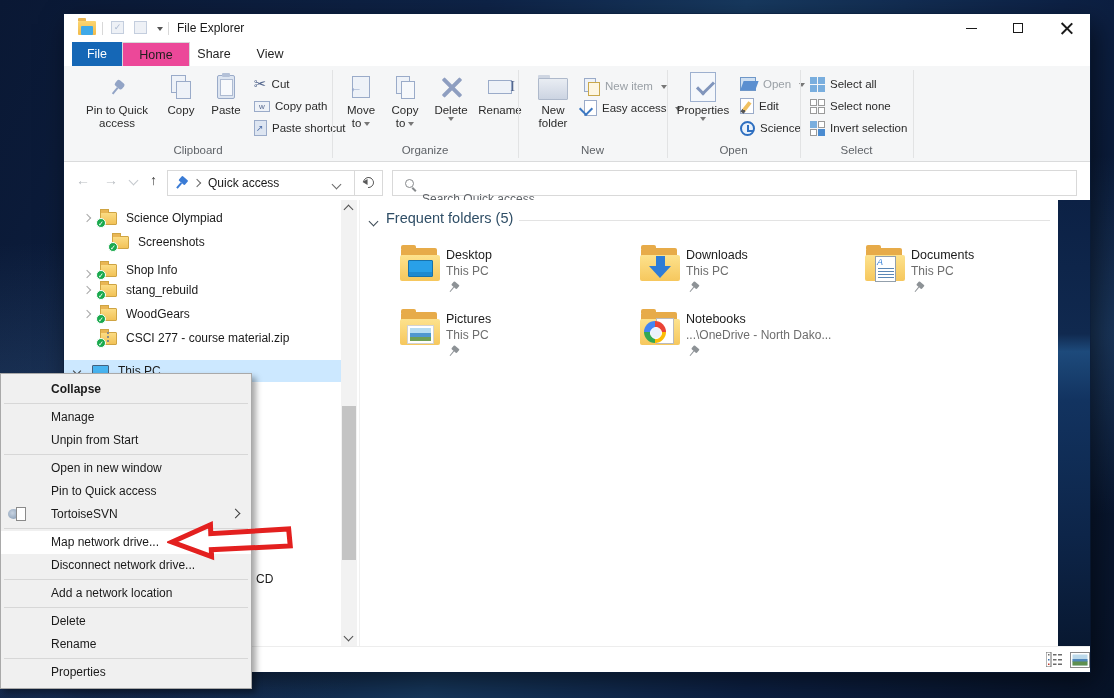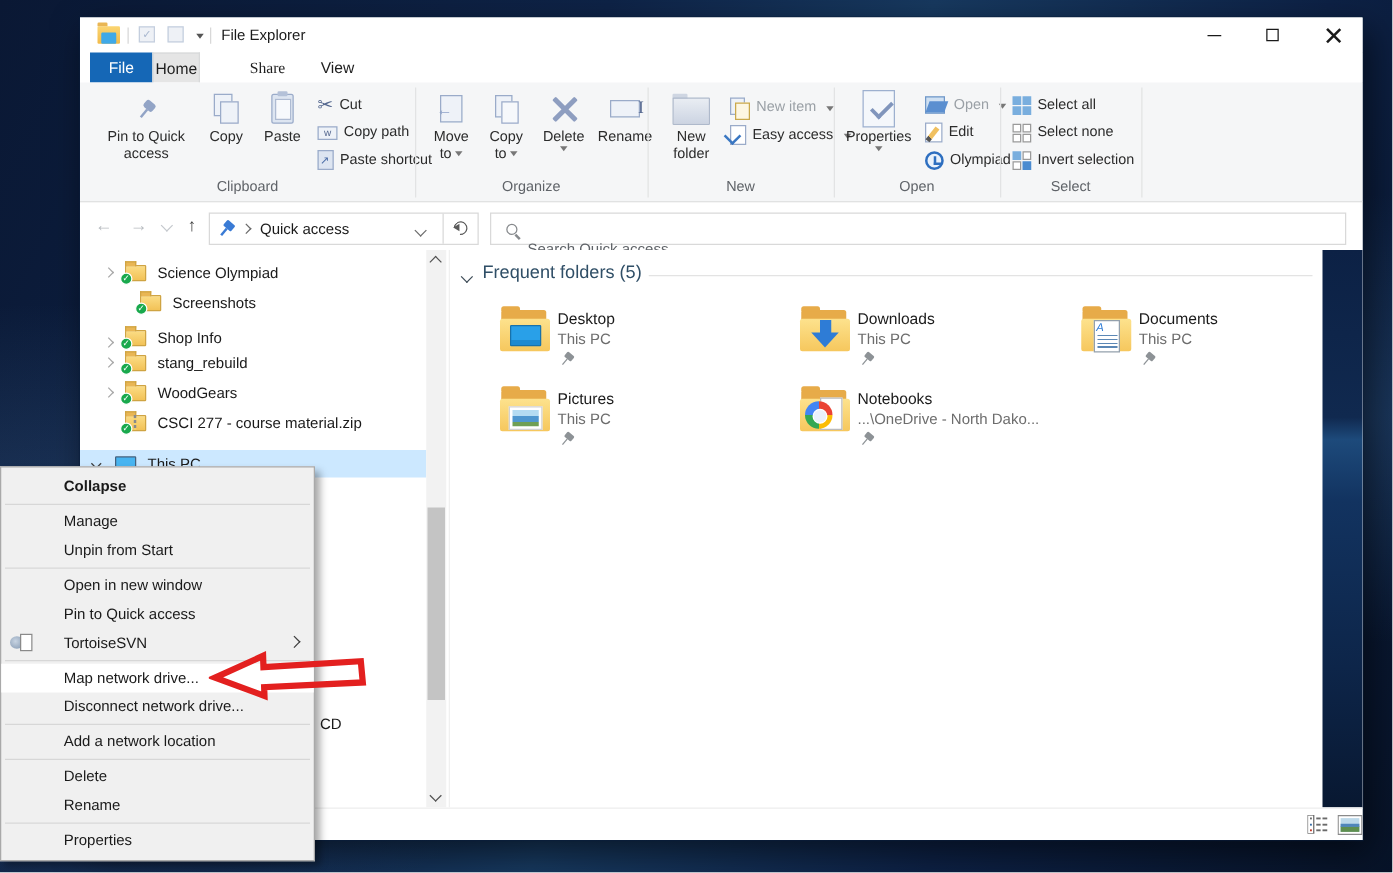--- a/index.html
+++ b/index.html
@@ -24,22 +24,22 @@
   .wbtn{position:absolute;top:0;width:47px;height:28px;}
   .glyph-min{position:absolute;left:18px;top:14px;width:11px;height:1px;background:#1a1a1a;}
   .glyph-max{position:absolute;left:18px;top:9px;width:10px;height:10px;border:1px solid #1a1a1a;}
   .glyph-x{position:absolute;left:18px;top:8px;width:12px;height:12px;}
   .glyph-x::before,.glyph-x::after{content:"";position:absolute;left:5px;top:-1px;width:1.5px;height:15px;background:#1a1a1a;}
   .glyph-x::before{transform:rotate(45deg);}.glyph-x::after{transform:rotate(-45deg);}
   
   .tabrow{position:absolute;left:0;top:28px;width:100%;height:24px;background:#fff;}
   .tab{position:absolute;top:0;height:24px;line-height:24px;text-align:center;font-size:12.5px;color:#1e1e1e;}
   .tab-file{left:8px;width:50px;background:#1567b6;color:#fff;}
-  .tab-home{left:58px;width:38px;background:#e5e5e5;border:1px solid #d8d9da;border-bottom:none;}
-  .tab-share{left:124px;width:52px;font-family:Liberation Serif, serif;}
+  .tab-home{left:58px;width:68px;background:#ec4899;border:1px solid #d8d9da;border-bottom:none;}
+  .tab-share{left:124px;width:52px;}
   .tab-view{left:182px;width:48px;}
   .ribbon-min{position:absolute;left:984px;top:38px;width:9px;height:9px;border:solid #555;border-width:2px 2px 0 0;transform:rotate(-45deg);}
   .helpbtn{position:absolute;left:1004px;top:32px;width:17px;height:17px;border-radius:50%;background:#2479d0;color:#fff;font-size:11px;font-weight:bold;text-align:center;line-height:17px;}
   
   .ribbon{position:absolute;left:0;top:52px;width:100%;height:96px;background:#f5f6f7;border-bottom:1px solid #dadbdc;}
   .gsep{position:absolute;top:4px;height:88px;width:1px;background:#e2e3e4;}
   .gcap{position:absolute;top:76px;height:16px;line-height:16px;text-align:center;font-size:11.5px;color:#5f6368;}
   .bigbtn{position:absolute;top:4px;text-align:center;}
   .bigico{height:34px;display:flex;align-items:center;justify-content:center;}
   .biglab{font-size:11.5px;line-height:13px;color:#2b2b2b;}
@@ -326,21 +326,21 @@
         <span class="i-open"></span>
           <span class="dis">Open</span>
           <span class="dd"></span>
       </div>
       <div class="smallrow" style="left:676px;top:30px;">
         <span class="i-edit"></span>
           <span>Edit</span>
       </div>
       <div class="smallrow" style="left:676px;top:52px;">
         <span class="i-hist"></span>
-          <span>Olympiad</span>
+          <span>Science</span>
       </div>
       <div class="gcap" style="left:603px;width:133px;">Open</div>
       <div class="gsep" style="left:736px;"></div>
 
       <div class="smallrow" style="left:746px;top:8px;">
         <span class="i-selall"></span>
           <span>Select all</span>
       </div>
       <div class="smallrow" style="left:746px;top:30px;">
         <span class="i-selnone"></span>

